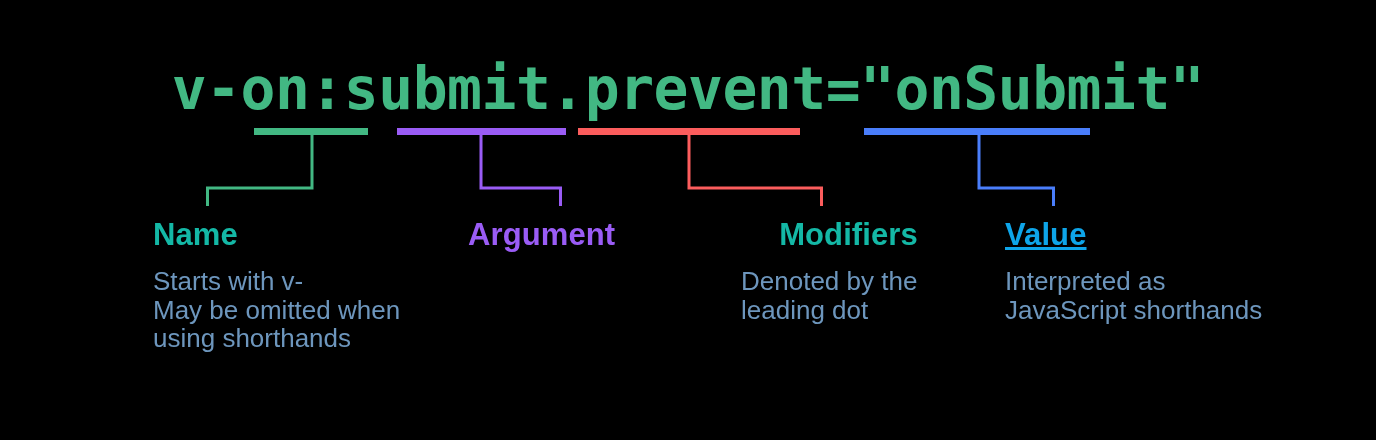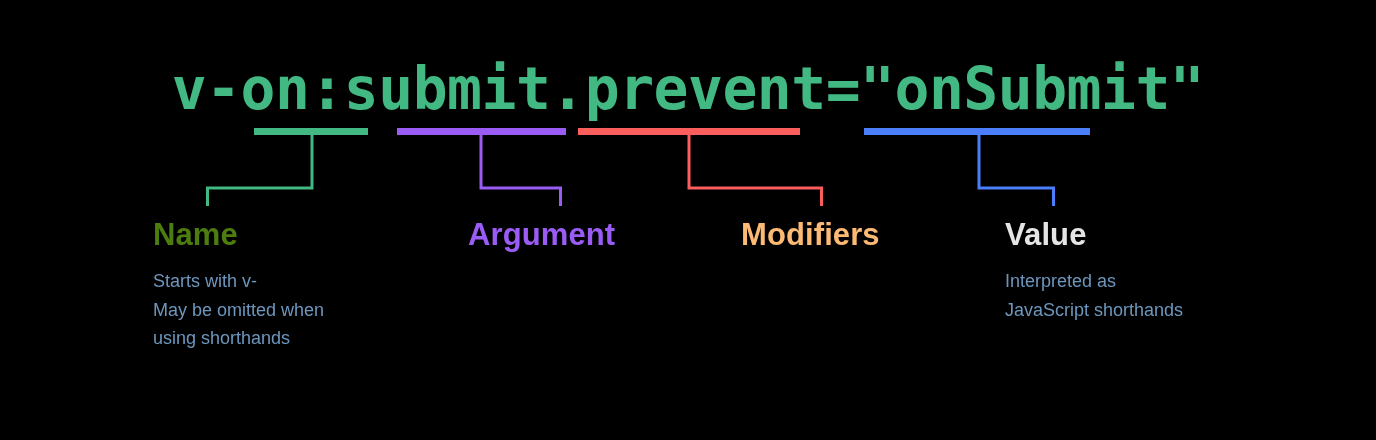--- a/index.html
+++ b/index.html
@@ -56,37 +56,37 @@
   }
   .label-title {
     font-size: 31px;
     font-weight: 700;
     line-height: 38px;
     letter-spacing: 0.1px;
     margin: 0;
     white-space: nowrap;
   }
   .label-desc {
-    font-size: 18px;
+    font-size: 26px;
     font-weight: 400;
     line-height: 28.5px;
     color: #6d96bd;
     margin: 13px 0 0 0;
     white-space: pre-line;
   }
 
   .g-name      { left: 153px; width: 300px; }
   .g-argument  { left: 468px; width: 240px; }
   .g-modifiers { left: 741px; width: 215px; }
   .g-value     { left: 1005px; width: 310px; }
 
-  .c-green  { color: #4d7c0f; }
+  .c-green  { color: #14b8a6; }
   .c-purple { color: #9a5cf5; }
-  .c-red    { color: #fdba74; }
-  .c-blue   { color: #e5e5e5; }
+  .c-red    { color: #14b8a6; text-align: center; }
+  .c-blue   { color: #0ea5e9; text-decoration: underline; }
 </style>
 </head>
 <body>
 
 <div id="diagram">
 
   <div class="code-line">v-on:submit.prevent="onSubmit"</div>
 
   <svg class="connectors" viewBox="0 0 1376 440">
 
@@ -109,20 +109,22 @@
 May be omitted when
 using shorthands</div>
   </div>
 
   <div class="label-group g-argument">
     <div class="label-title c-purple">Argument</div>
   </div>
 
   <div class="label-group g-modifiers">
     <div class="label-title c-red">Modifiers</div>
+    <div class="label-desc">Denoted by the
+leading dot</div>
   </div>
 
   <div class="label-group g-value">
     <div class="label-title c-blue">Value</div>
     <div class="label-desc">Interpreted as
 JavaScript shorthands</div>
   </div>
 
 </div>
 

